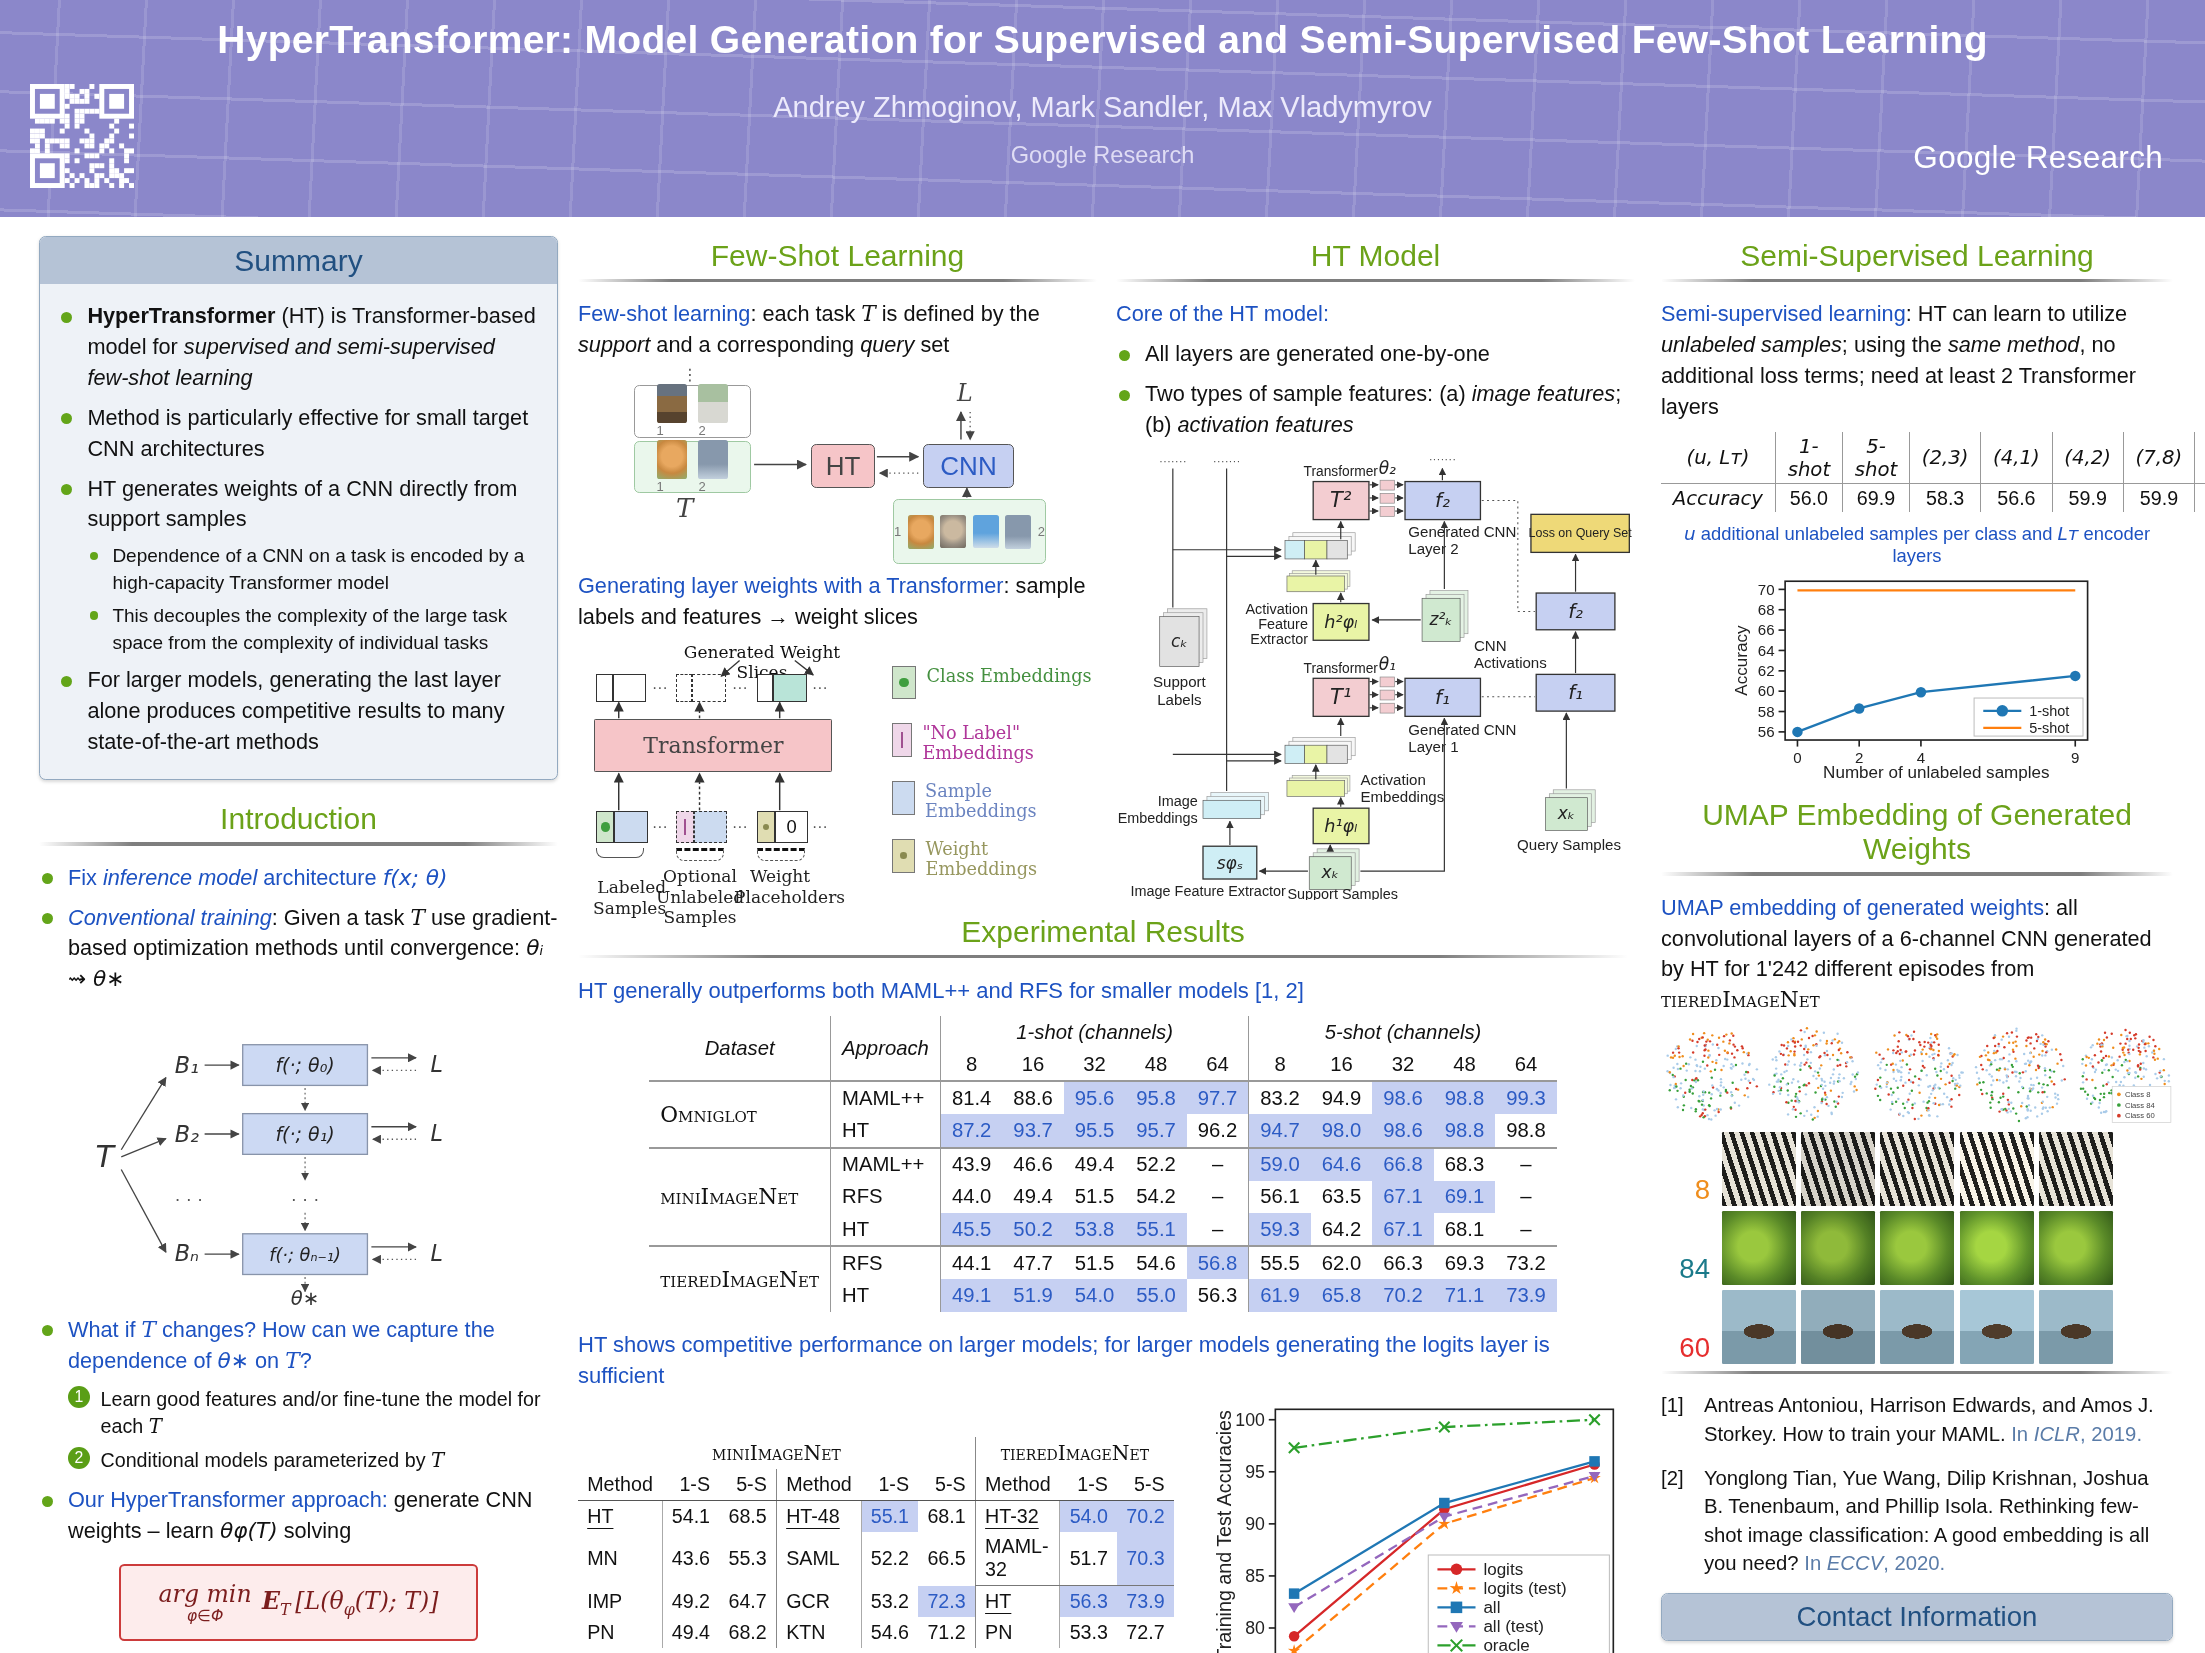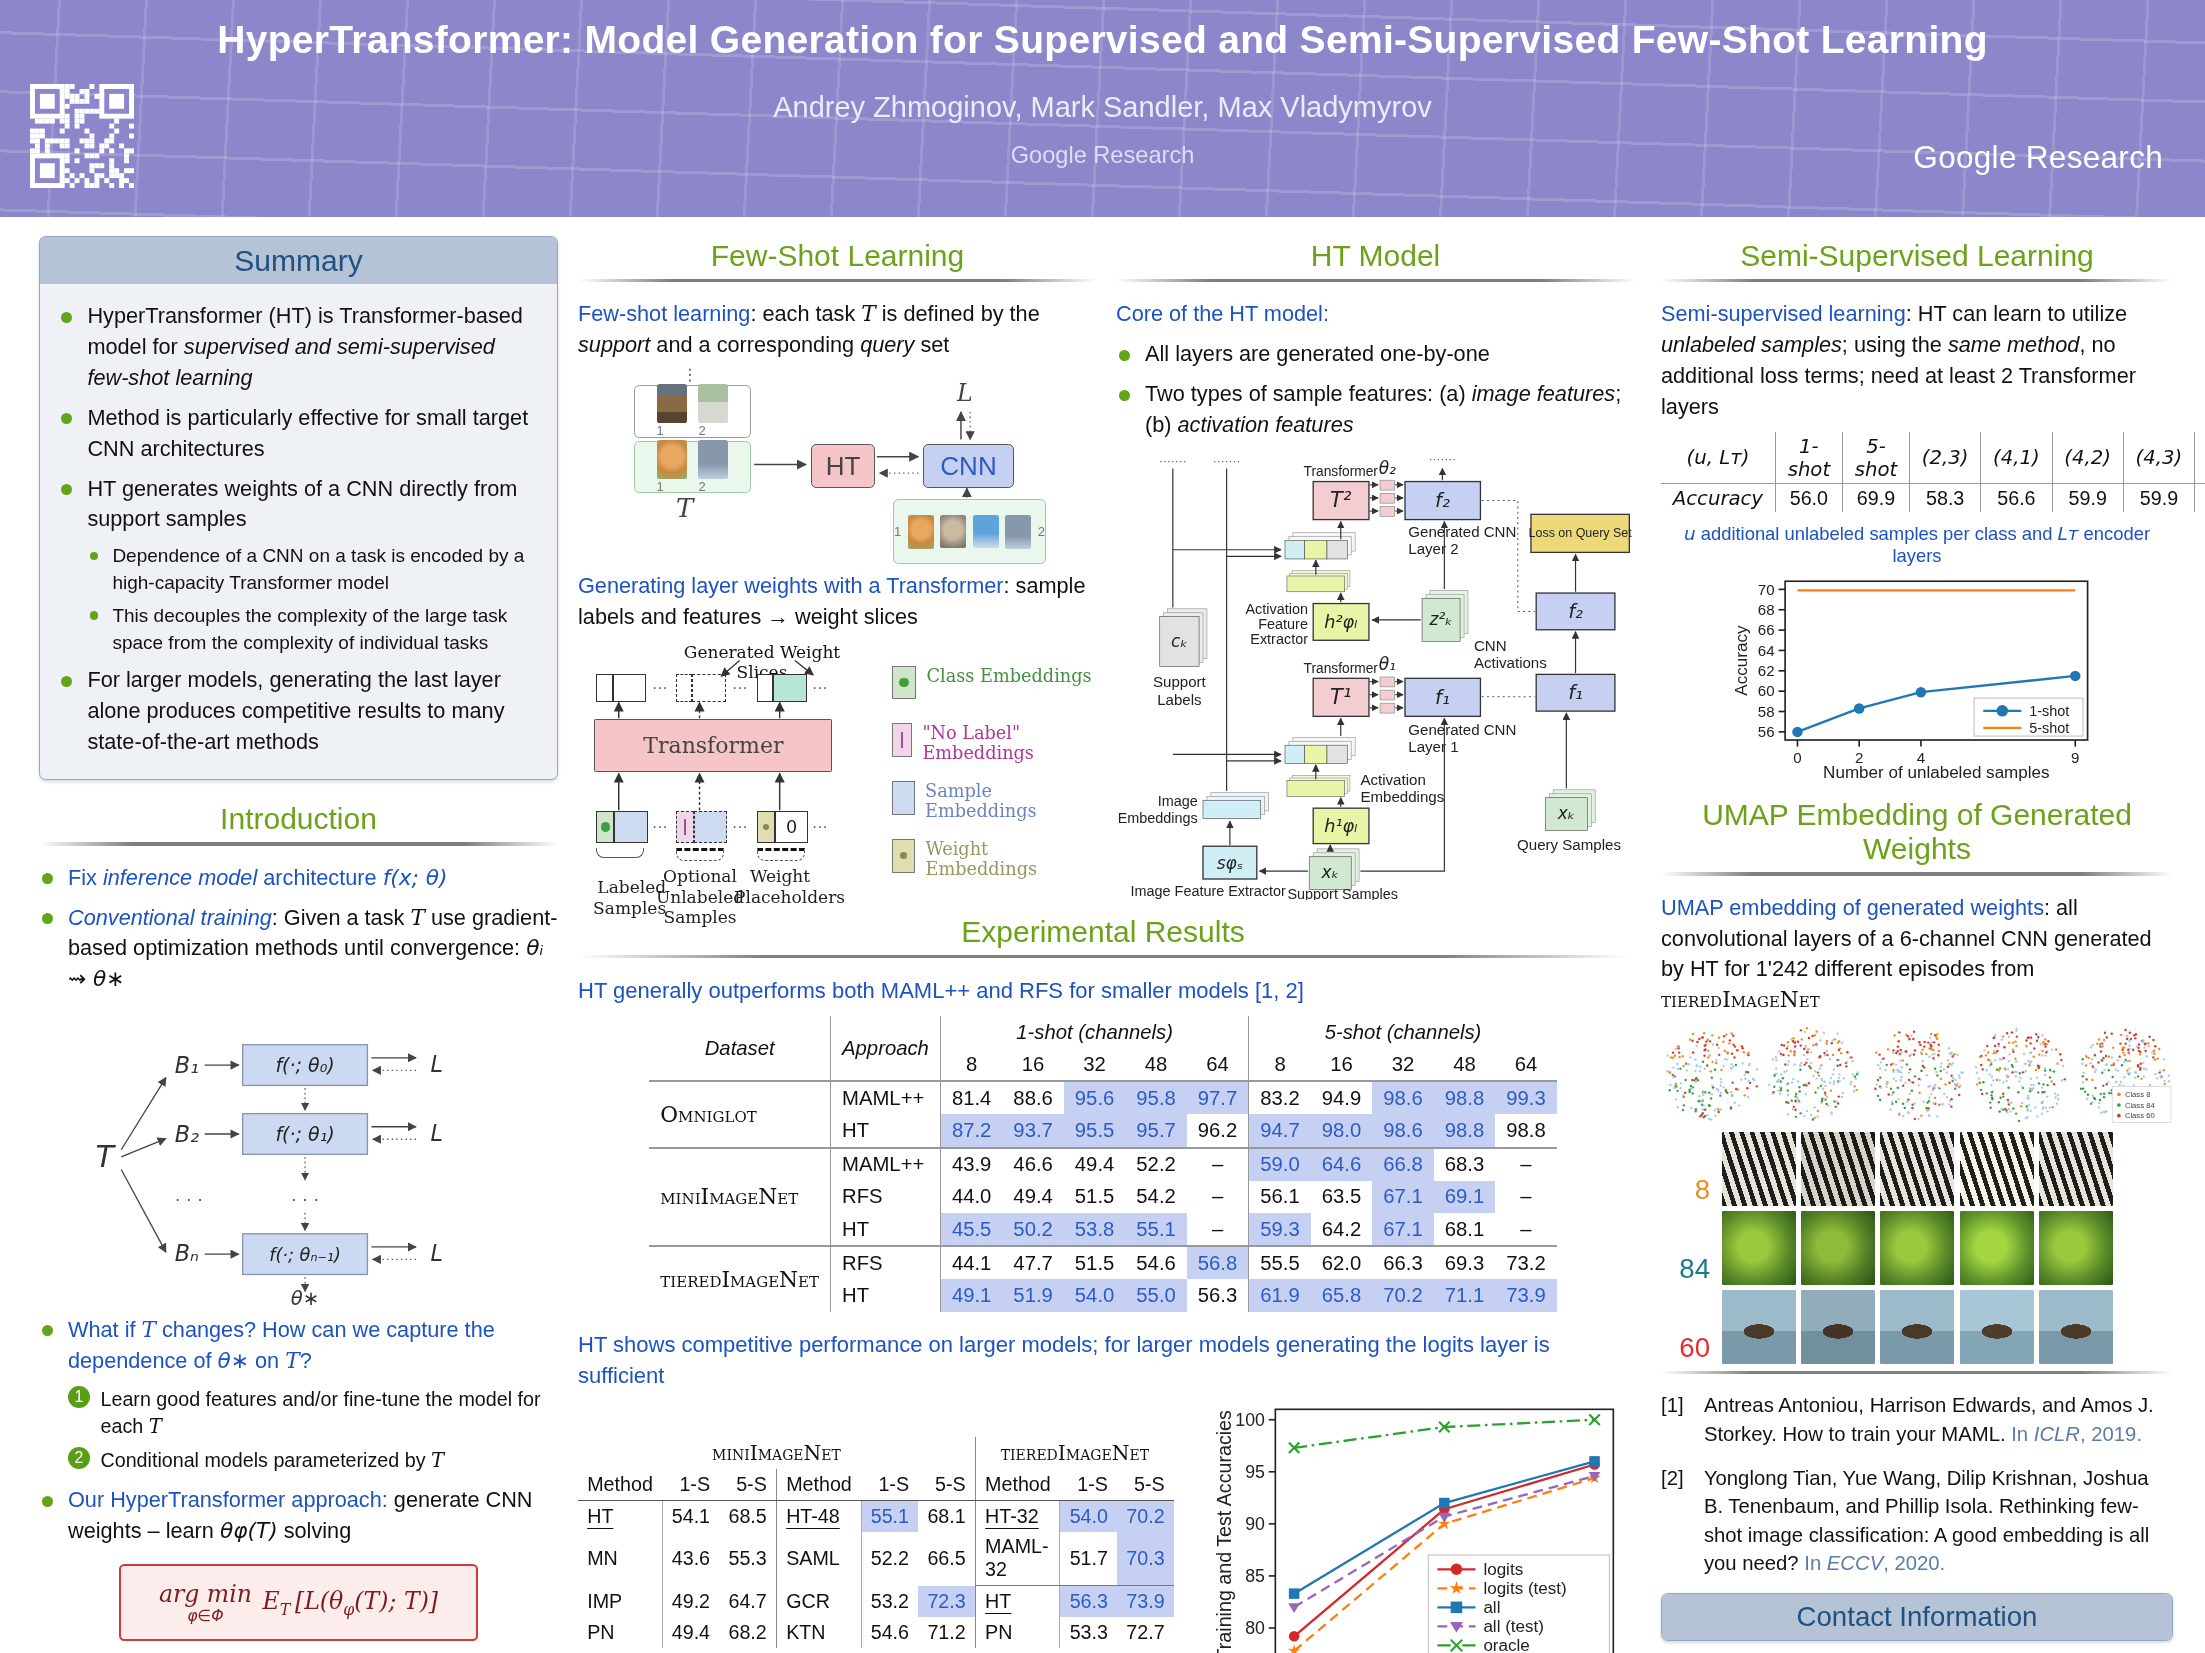--- a/index.html
+++ b/index.html
@@ -18,21 +18,21 @@
   .h-affil{position:absolute;left:0;right:0;top:142px;text-align:center;color:#dfdcf4;font-size:23.6px;}
   .h-logo{position:absolute;right:42px;top:139px;color:#fff;font-size:31.5px;font-weight:500;letter-spacing:0.3px;}
   .h-qr{position:absolute;left:29.5px;top:84px;width:104px;height:104px;}
 
   
   .col{position:absolute;top:236px;width:519px;}
   #col1{left:39px;} #col2{left:578px;} #col3{left:1116px;} #col4{left:1661px;width:512px;}
   .sec-title{font-size:30px;color:#6ba219;text-align:center;margin:2.6px 0 0;font-weight:500;}
   .hr{height:3.3px;margin:6.6px 0 17px;border-radius:2px;opacity:.7;
       background:linear-gradient(90deg,rgba(80,80,80,0),#474747 18%,#474747 82%,rgba(80,80,80,0));}
-  .bl{color:#1d52c2;} .it{font-style:italic;} .bd{font-weight:normal;}
+  .bl{color:#1d52c2;} .it{font-style:italic;} .bd{font-weight:bold;}
   .math{font-family:"DejaVu Sans",sans-serif;font-style:italic;}
   .cal{font-family:"DejaVu Serif",serif;font-style:italic;}
   .sc{font-variant:small-caps;font-family:"DejaVu Serif",serif;}
   .lead{font-size:21.7px;line-height:1.42;margin:0 0 9.2px;}
   ul.gb{list-style:none;margin:0;padding:0;}
   ul.gb>li{position:relative;padding-left:29px;margin-bottom:9.2px;font-size:21.7px;line-height:1.42;}
   ul.gb>li::before{content:"";position:absolute;left:2.6px;top:10.5px;width:11px;height:11px;border-radius:50%;background:#63a519;}
   ul.gb ul{list-style:none;margin:7.9px 0 0;padding:0;}
   ul.gb ul>li{position:relative;padding-left:25px;margin-bottom:6.6px;font-size:19px;line-height:1.4;}
   ul.gb ul>li::before{content:"";position:absolute;left:2.6px;top:8.5px;width:8.5px;height:8.5px;border-radius:50%;background:#63a519;}
@@ -904,21 +904,21 @@
 
     <table class="st" id="st">
       <thead>
           <tr>
         <th>(u, Lᴛ)</th>
             <th>1-shot</th>
             <th>5-shot</th>
             <th>(2,3)</th>
             <th>(4,1)</th>
             <th>(4,2)</th>
-            <th>(4,3)</th>
+            <th>(7,8)</th>
             <th>(9,3)</th>
       </tr>
         </thead>
       <tbody>
           <tr>
         <td class="rowl">Accuracy</td>
             <td>56.0</td>
             <td>69.9</td>
             <td>58.3</td>
             <td>56.6</td>

